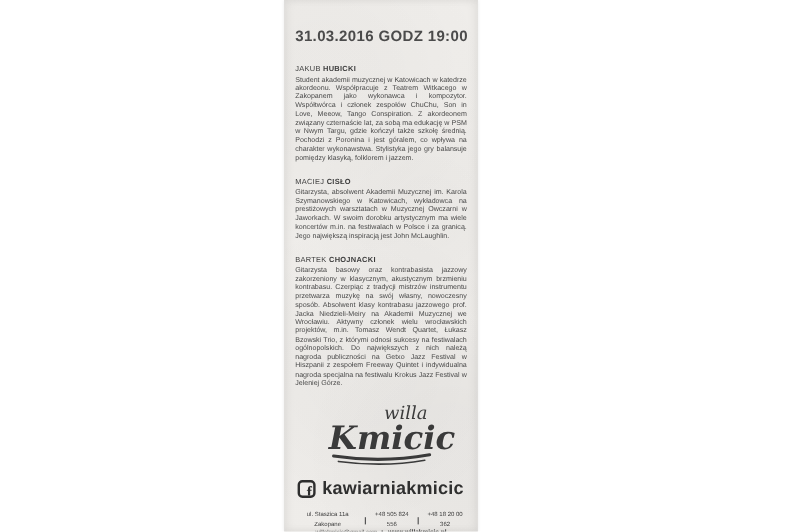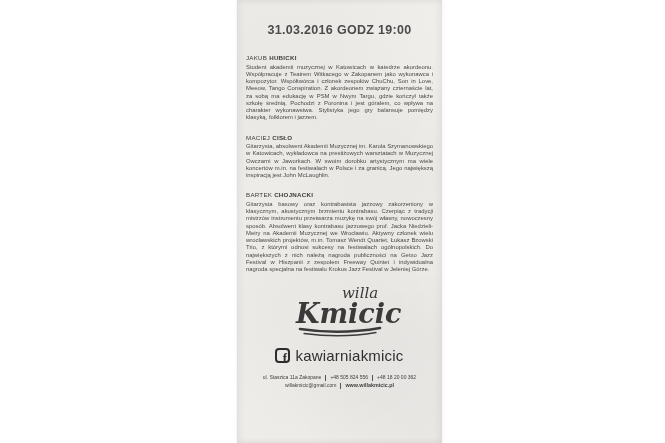--- a/index.html
+++ b/index.html
@@ -1,21 +1,21 @@
 <!DOCTYPE html>
 <html><head>
 <meta charset="utf-8">
 <style>
   html,body{margin:0;padding:0;}
   body{
     width:665px;height:443px;background:#ffffff;overflow:hidden;
     font-family:"Liberation Sans", sans-serif;position:relative;
   }
   .poster{
-    position:absolute;left:237px;top:0;width:205px;height:443px;
+    position:absolute;left:237px;top:0;width:161px;height:443px;
     background-color:#f0eeeb;
     background-image:
       radial-gradient(circle at 20% 15%, rgba(0,0,0,0.025) 0 12%, transparent 40%),
       radial-gradient(circle at 75% 40%, rgba(0,0,0,0.02) 0 10%, transparent 35%),
       radial-gradient(circle at 40% 70%, rgba(0,0,0,0.02) 0 14%, transparent 40%),
       radial-gradient(circle at 85% 85%, rgba(0,0,0,0.025) 0 10%, transparent 30%),
       linear-gradient(135deg, #f1efec 0%, #efedea 55%, #edebe8 100%);
     box-shadow:inset 3px 0 7px rgba(0,0,0,0.05), inset -3px 0 7px rgba(0,0,0,0.05), 0 0 3px rgba(0,0,0,0.08);
     box-sizing:border-box;padding:0 9px;color:#474747;
   }
@@ -38,21 +38,21 @@
   }
   .fb-icon{
     width:15px;height:15px;border:2px solid #2d2d2d;border-radius:4px;
     position:relative;overflow:hidden;flex:0 0 auto;box-sizing:border-box;
   }
   .fb-icon .f{
     position:absolute;right:1.5px;bottom:-3px;font-size:13px;font-weight:bold;
     color:#2d2d2d;font-family:"Liberation Serif", serif;line-height:1;
   }
   .fb-handle{
-    font-size:15px;color:#2f2f2f;letter-spacing:0.2px;font-weight:400;
+    font-size:15px;color:#2f2f2f;letter-spacing:0.2px;font-weight:700;
   }
   .footer{
     margin-top:10px;text-align:center;font-size:5px;color:#3d3d3d;line-height:7.5px;
   }
   .footer .row{display:flex;justify-content:center;align-items:center;gap:4px;}
   .footer .sep{display:inline-block;width:1px;height:6px;background:#555;}
   .footer .strong{font-weight:bold;font-size:5.4px;}
 </style>
 </head>
 <body>

